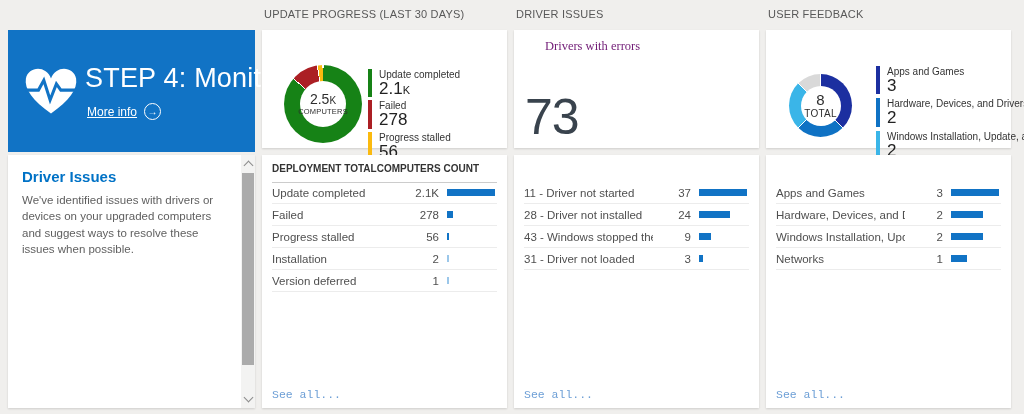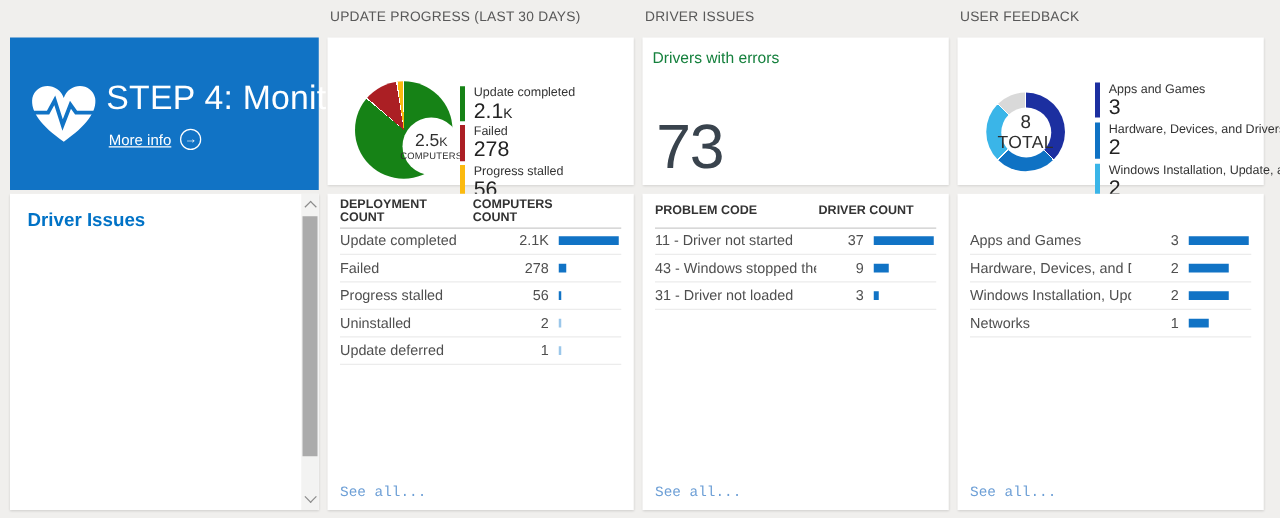--- a/index.html
+++ b/index.html
@@ -37,42 +37,42 @@
   .col-header{position:absolute;top:8px;left:2px;font-size:11px;color:#585858;letter-spacing:.2px;white-space:nowrap;}
   .card{position:absolute;left:0;width:245px;background:#fff;box-shadow:0 1px 2px rgba(0,0,0,.14);}
   .card-top{top:30px;height:118px;}
   .card-bottom{top:155px;height:253px;}
 
   
   .donut{position:absolute;}
   .donut .ring{position:absolute;inset:0;border-radius:50%;cursor:pointer;}
   .donut .hole{position:absolute;background:#fff;border-radius:50%;display:flex;flex-direction:column;align-items:center;justify-content:center;}
   .donut-lg{left:22px;top:35px;width:78px;height:78px;}
-  .donut-lg .hole{left:16px;top:29px;width:46px;height:46px;margin-left:22px;}
+  .donut-lg .hole{left:16px;top:16px;width:46px;height:46px;}
   .donut-sm{left:23px;top:44px;width:63px;height:63px;}
   .donut-sm .hole{left:11.5px;top:11.5px;width:40px;height:40px;}
   .hole-val{font-size:14px;color:#2e2e2e;line-height:1.05;}
   .donut-sm .hole-val{font-size:15px;}
   .hole-val .unit{font-size:10px;}
   .hole-label{font-size:7.5px;color:#2e2e2e;letter-spacing:.2px;}
-  .donut-sm .hole-label{font-size:14px;}
+  .donut-sm .hole-label{font-size:10px;}
 
   
   .legend{position:absolute;}
   .legend-1{left:106px;top:39px;}
   .legend-3{left:110px;top:36px;}
   .lg-item{display:flex;margin-bottom:3px;}
   .legend-3 .lg-item{margin-bottom:4px;}
   .lg-bar{width:4px;margin-right:7px;align-self:stretch;}
   .lg-label{font-size:10px;color:#333;margin-top:0;white-space:nowrap;}
   .lg-value{font-size:17px;color:#222;line-height:1.02;}
   .lg-value .unit{font-size:11px;}
 
   
-  .stat-label{position:absolute;left:8px;top:9px;font-size:12.5px;color:#15803d;}
+  .stat-label{position:absolute;left:31px;top:9px;font-size:12.5px;color:#701a75;font-family:Liberation Serif, serif;}
   .stat-value{position:absolute;left:11px;bottom:6px;font-size:50px;color:#39434d;line-height:1;letter-spacing:-1px;}
 
   
   .thead{position:absolute;top:0;left:10px;right:10px;height:27px;border-bottom:1px solid #cccccc;display:flex;align-items:center;justify-content:space-between;font-size:10px;font-weight:700;color:#333;}
   .th-right{padding-right:18px;}
   .tbody{position:absolute;top:27px;left:10px;right:10px;}
   .trow{display:flex;align-items:center;height:21px;border-bottom:1px solid #ececec;font-size:11.5px;color:#4f4f4f;cursor:pointer;}
   .tlabel{flex:1;white-space:nowrap;overflow:hidden;}
   .tcount{width:38px;text-align:right;margin-right:8px;}
   .tbarwrap{width:50px;display:flex;}
@@ -93,20 +93,21 @@
     <div class="more-info">
       <span class="lbl">More info</span>
       <span class="arrow-circle">→</span>
     </div>
   </section>
 
   <section class="panel">
     <div class="panel-inner">
       <div class="psec">
         <h2>Driver Issues</h2>
+        <p>We've identified issues with drivers or devices on your upgraded computers and suggest ways to resolve these issues when possible.</p>
       </div>
 
     </div>
     <div class="scrollbar">
       <span class="chev up"></span>
       <span class="sb-thumb"></span>
       <span class="chev down"></span>
     </div>
   </section>
 
@@ -139,21 +140,21 @@
             <span class="lg-bar" style="background: rgb(251, 186, 15);"></span>
             <div>
               <div class="lg-label">Progress stalled</div>
               <div class="lg-value">56</div>
             </div>
           </div>
         </div>
     </div>
     <div class="card card-bottom">
       <div class="thead">
-        <span class="th-left">DEPLOYMENT COUNT</span>
+        <span class="th-left">DEPLOYMENT TOTAL</span>
         <span class="th-right">COMPUTERS COUNT</span>
       </div>
       <div class="tbody">
           <div class="trow">
             <span class="tlabel">Update completed</span>
             <span class="tcount">2.1K</span>
             <span class="tbarwrap">
               <span class="tbar" style="width: 48px; background: rgb(17, 115, 197);"></span>
             </span>
           </div>
@@ -165,55 +166,58 @@
             </span>
           </div>
           <div class="trow">
             <span class="tlabel">Progress stalled</span>
             <span class="tcount">56</span>
             <span class="tbarwrap">
               <span class="tbar" style="width: 2px; background: rgb(17, 115, 197);"></span>
             </span>
           </div>
           <div class="trow">
-            <span class="tlabel">Uninstalled</span>
+            <span class="tlabel">Installation</span>
             <span class="tcount">2</span>
             <span class="tbarwrap">
               <span class="tbar" style="width: 2px; background: rgb(155, 199, 234);"></span>
             </span>
           </div>
           <div class="trow">
-            <span class="tlabel">Update deferred</span>
+            <span class="tlabel">Version deferred</span>
             <span class="tcount">1</span>
             <span class="tbarwrap">
               <span class="tbar" style="width: 2px; background: rgb(155, 199, 234);"></span>
             </span>
           </div>
         </div>
       <a class="see-all">See all...</a>
     </div>
   </div>
 
   <div class="col" style="left:514px">
     <div class="col-header">DRIVER ISSUES</div>
     <div class="card card-top">
       <div class="stat-label">Drivers with errors</div>
       <div class="stat-value">73</div>
     </div>
     <div class="card card-bottom">
-      <div class="thead">
-        <span class="th-left">PROBLEM CODE</span>
-        <span class="th-right">DRIVER COUNT</span>
-      </div>
       <div class="tbody">
           <div class="trow">
             <span class="tlabel">11 - Driver not started</span>
             <span class="tcount">37</span>
             <span class="tbarwrap">
               <span class="tbar" style="width: 48px; background: rgb(17, 115, 197);"></span>
+            </span>
+          </div>
+          <div class="trow">
+            <span class="tlabel">28 - Driver not installed</span>
+            <span class="tcount">24</span>
+            <span class="tbarwrap">
+              <span class="tbar" style="width: 31px; background: rgb(17, 115, 197);"></span>
             </span>
           </div>
           <div class="trow">
             <span class="tlabel">43 - Windows stopped the devi...</span>
             <span class="tcount">9</span>
             <span class="tbarwrap">
               <span class="tbar" style="width: 12px; background: rgb(17, 115, 197);"></span>
             </span>
           </div>
           <div class="trow">

